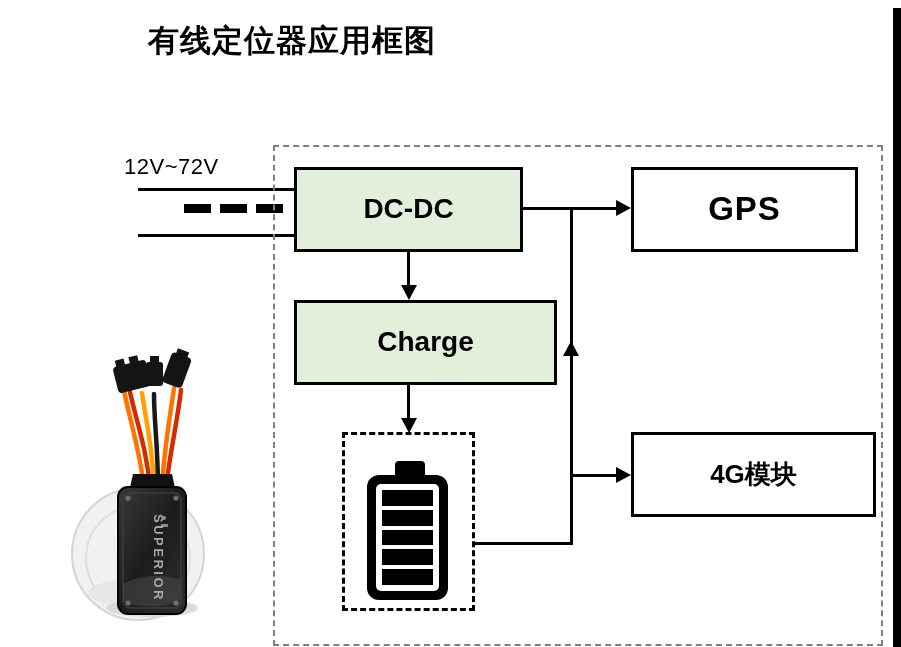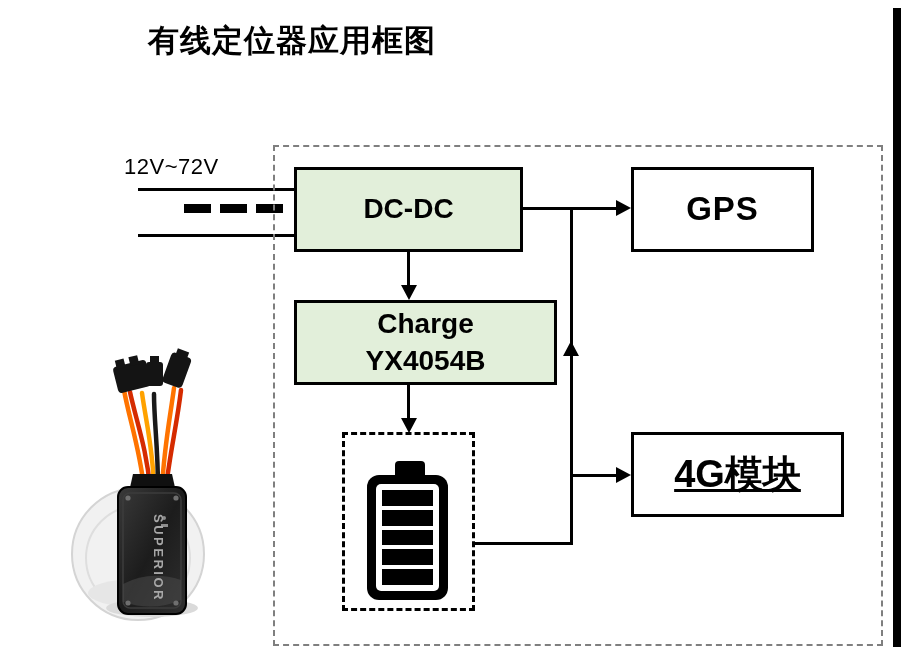--- a/index.html
+++ b/index.html
@@ -20,22 +20,22 @@
   #boundary{left:273px;top:137px;width:610px;height:501px;border:2px dashed #7f7f7f;box-sizing:border-box;}
   
   .block{
     box-sizing:border-box;border:3px solid #000;display:flex;flex-direction:column;
     align-items:center;justify-content:center;text-align:center;font-weight:bold;line-height:1.3;
   }
   .block.green{background:#e2efda;}
   .block.white{background:#ffffff;}
   #dcdc-block{left:294px;top:159px;width:229px;height:85px;font-size:28px;}
   #charge-block{left:294px;top:292px;width:263px;height:85px;font-size:28px;}
-  #gps-block{left:631px;top:159px;width:183px;height:85px;font-size:33px;letter-spacing:1px;}
-  #m4g-block{left:631px;top:424px;width:213px;height:85px;font-size:38px;text-decoration:underline;}
+  #gps-block{left:631px;top:159px;width:227px;height:85px;font-size:33px;letter-spacing:1px;}
+  #m4g-block{left:631px;top:424px;width:245px;height:85px;font-size:26px;}
   
   #battery-box{left:342px;top:424px;width:133px;height:179px;border:3px dashed #000;box-sizing:border-box;}
   #batt-terminal{left:50px;top:26px;width:30px;height:14px;background:#000;border-radius:4px 4px 0 0;}
   #batt-body{left:22px;top:40px;width:81px;height:125px;background:#000;border-radius:12px;}
   #batt-inner{position:absolute;left:9px;top:9px;right:9px;bottom:9px;background:#fff;border-radius:5px;
     padding:6px;box-sizing:border-box;display:flex;flex-direction:column;gap:4px;}
   .batt-bar{flex:1;background:#000;}
   
   .arr-right{width:0;height:0;border-top:8px solid transparent;border-bottom:8px solid transparent;border-left:15px solid #000;}
   .arr-down{width:0;height:0;border-left:8px solid transparent;border-right:8px solid transparent;border-top:15px solid #000;}
@@ -72,21 +72,20 @@
   <div class="abs arr-right" style="left:616px;top:459px;"></div>
   <div class="abs arr-up" style="left:563px;top:333px;"></div>
   <div class="abs arr-down" style="left:401px;top:277px;"></div>
   <div class="abs arr-down" style="left:401px;top:410px;"></div>
 
   <div id="dcdc-block" class="abs block green">
     <span>DC-DC</span>
   </div>
   <div id="charge-block" class="abs block green">
     <span>Charge</span>
-    <span>YX4054B</span>
   </div>
   <div id="gps-block" class="abs block white">
     <span>GPS</span>
   </div>
   <div id="m4g-block" class="abs block white">
     <span>4G模块</span>
   </div>
 
   <div id="battery-box" class="abs">
     <div id="batt-terminal" class="abs"></div>

